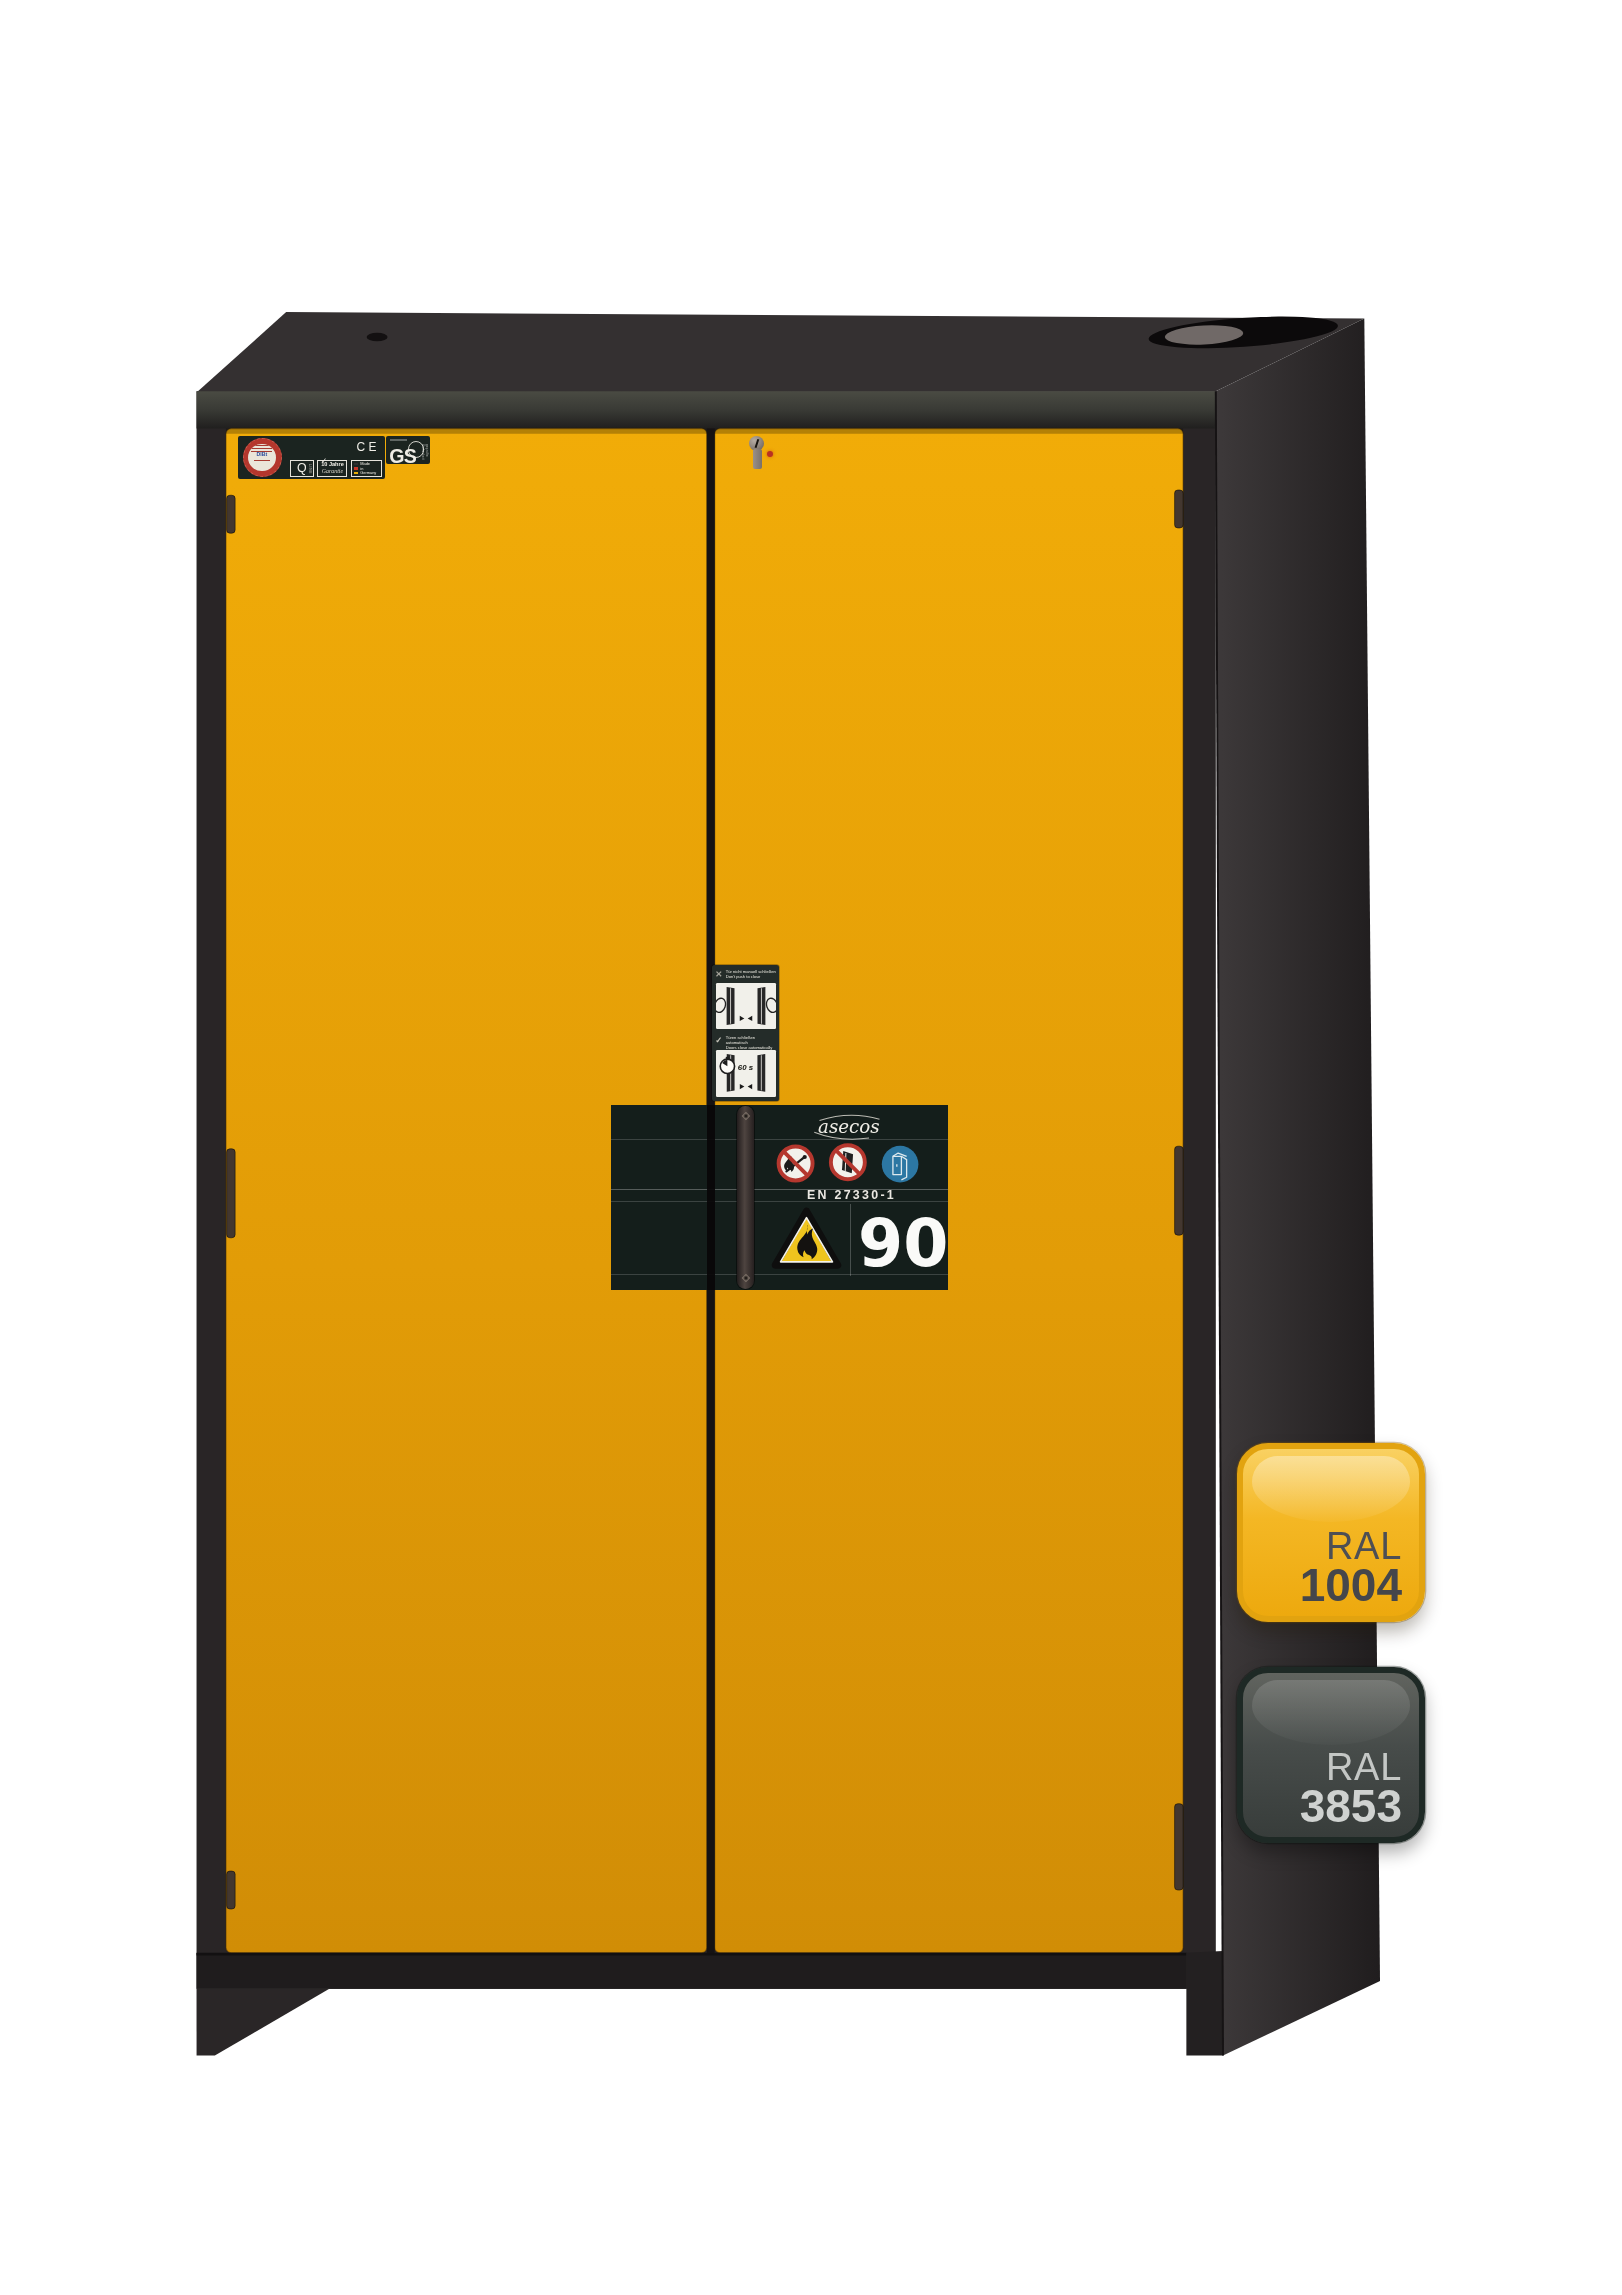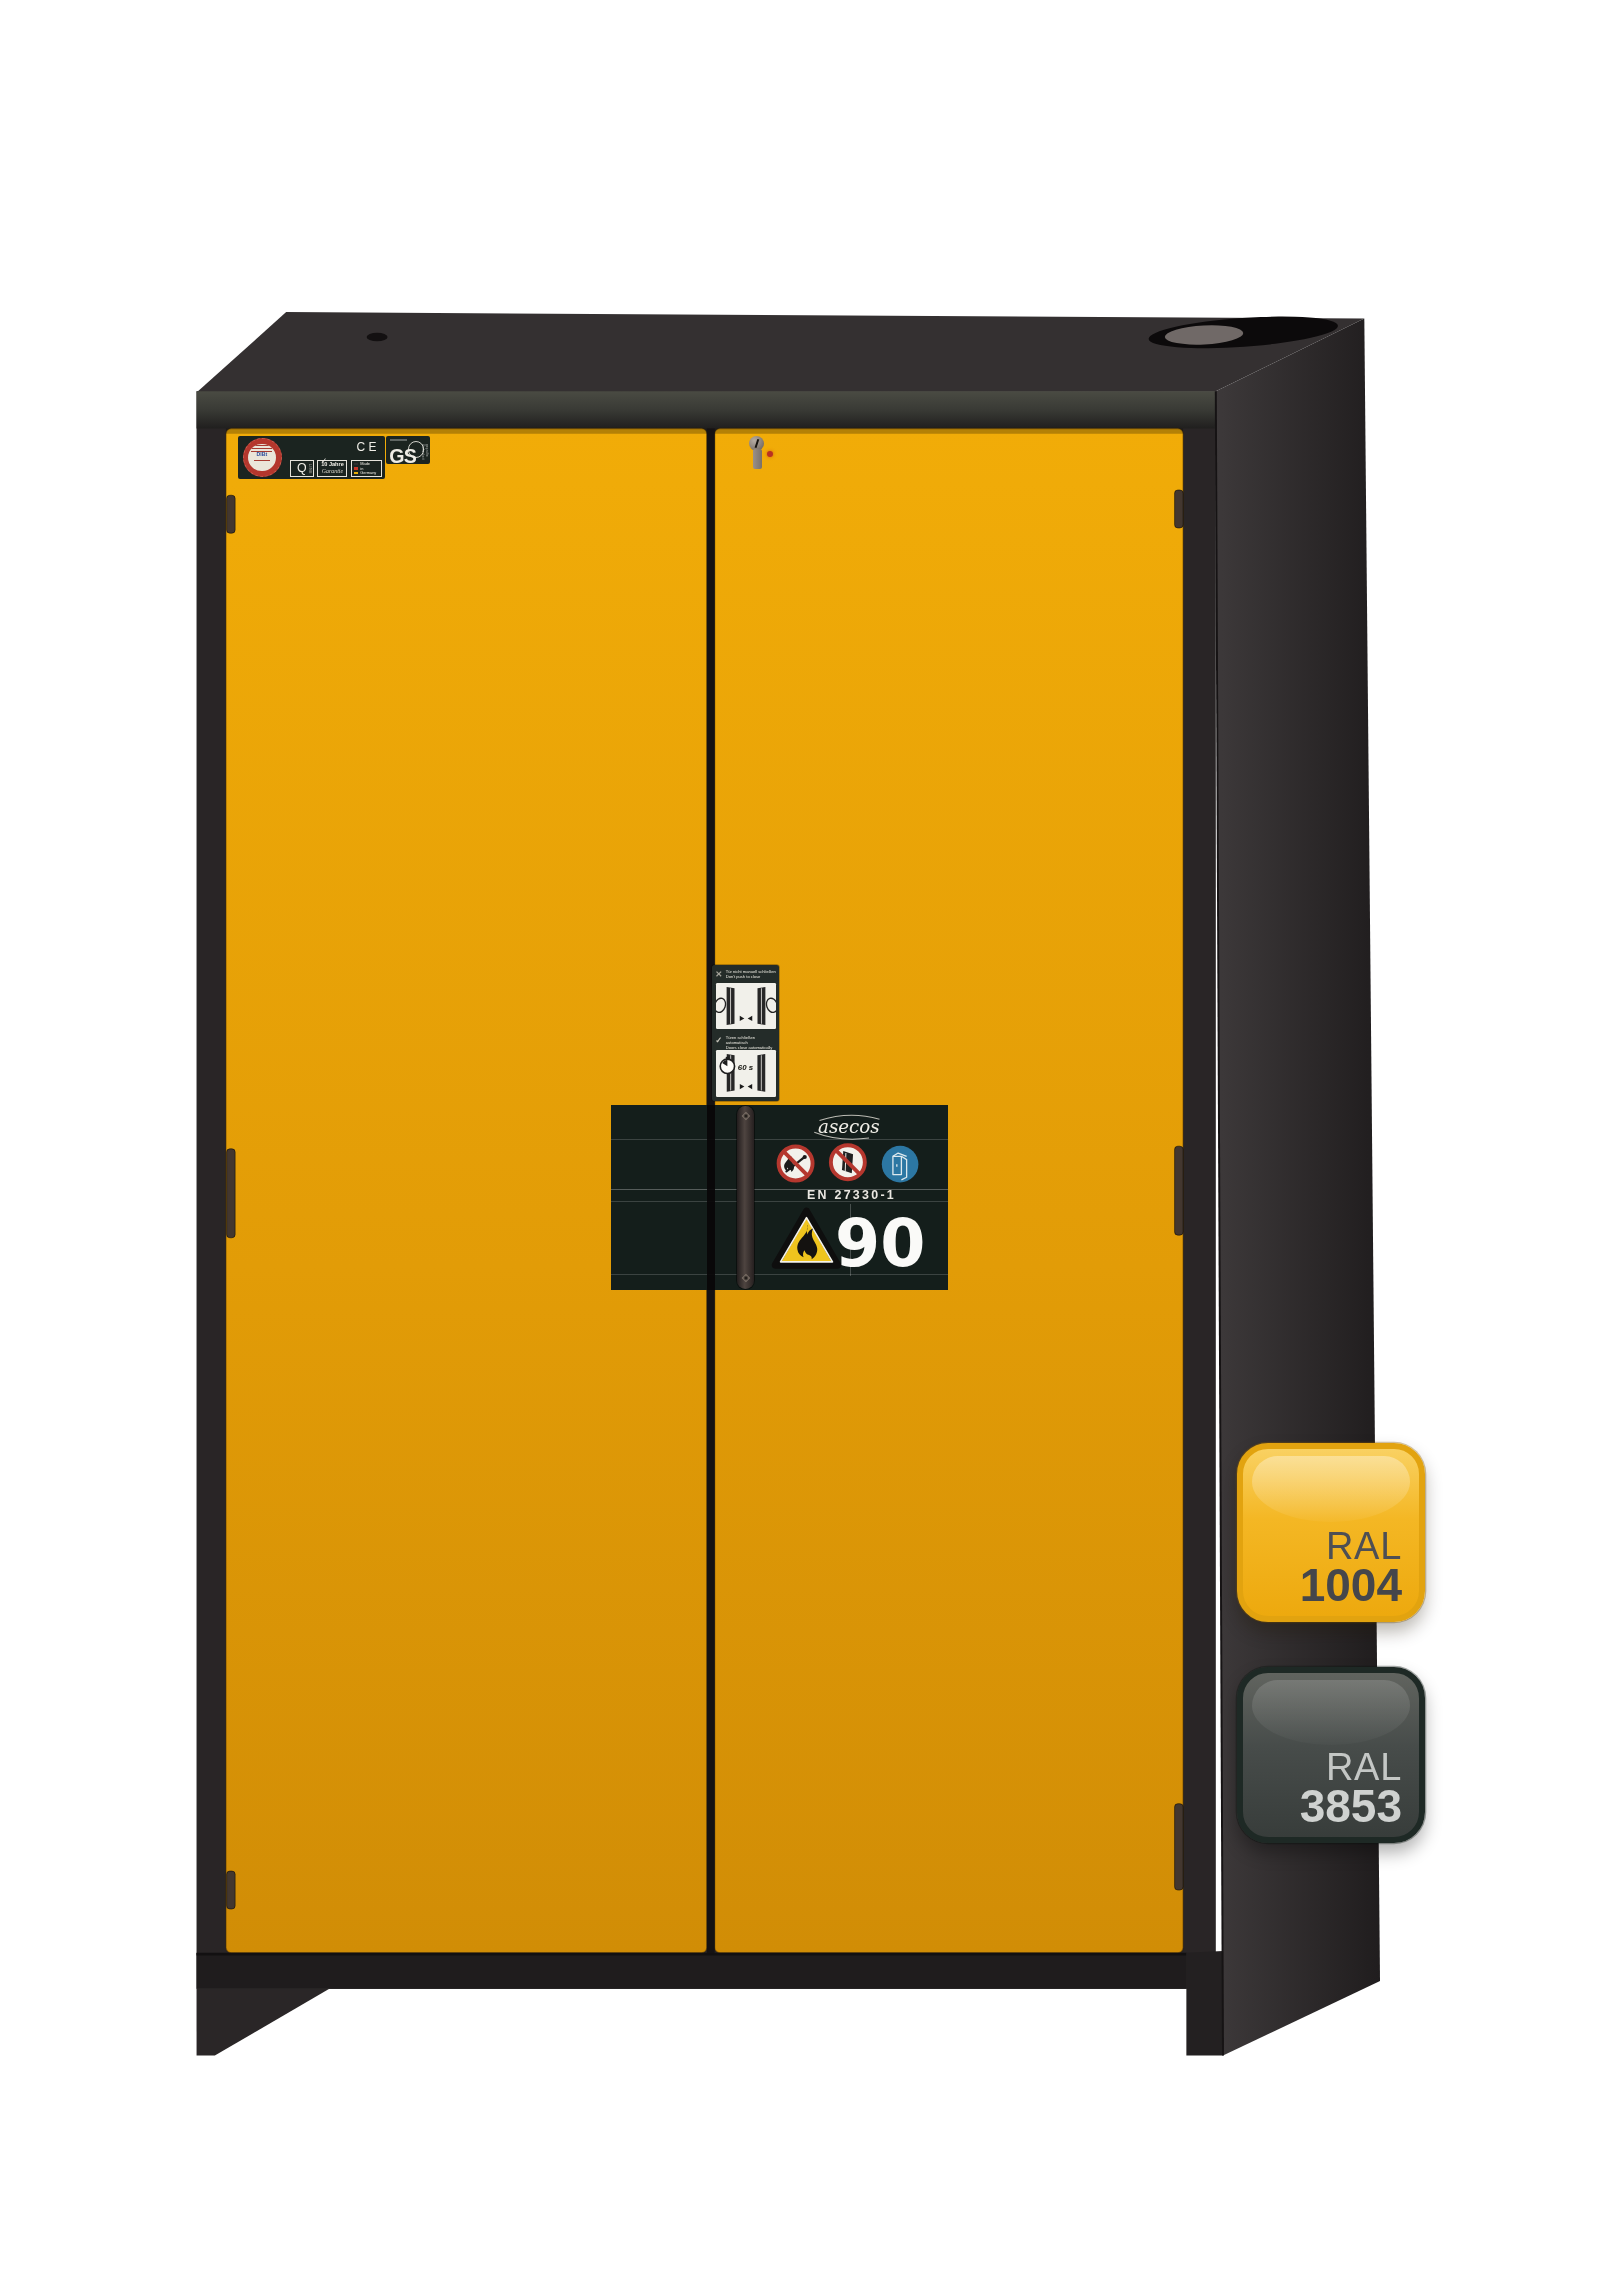--- a/index.html
+++ b/index.html
@@ -58,21 +58,21 @@
   .stk-hdr{left:13.7px;width:52px;font-size:4.1px;line-height:1.25;color:#EDEBE3;}
   .stk-box{left:3.9px;width:60px;background:#F1F0EA;border-radius:1.3px;}
 
   
   .type-label{left:611px;top:1105px;width:337px;height:185px;background:#141E1B;}
   .seam{left:0;width:337px;height:0.7px;background:rgba(255,255,255,.17);}
   .label-gap{left:96px;top:0;width:7.9px;height:185px;background:rgba(9,7,8,.92);}
   .en-std{left:177px;top:83px;width:127px;text-align:center;font-size:12.4px;font-weight:bold;
           letter-spacing:2.3px;color:#E9E7E1;}
   .divider{left:239px;top:99px;width:1.3px;height:72px;background:rgba(255,255,255,.22);}
-  .ninety{left:224px;top:108px;width:81px;text-align:center;font-size:65px;line-height:.95;
+  .ninety{left:247px;top:108px;width:81px;text-align:center;font-size:65px;line-height:.95;
           font-weight:bold;color:#FAFAF8;font-family:"DejaVu Sans",sans-serif;}
 
   
   .handle{left:737px;top:1106px;width:17px;height:183px;border-radius:8.5px;
           background:linear-gradient(90deg,#221D1D,#4E4440 45%,#262020);
           box-shadow:0 0 0 1px rgba(0,0,0,.45);}
   .screw{left:5.9px;width:5.9px;height:5.9px;background:radial-gradient(circle,#241f1c 20%,#7D7168 70%);
          transform:rotate(45deg);}
 
   

